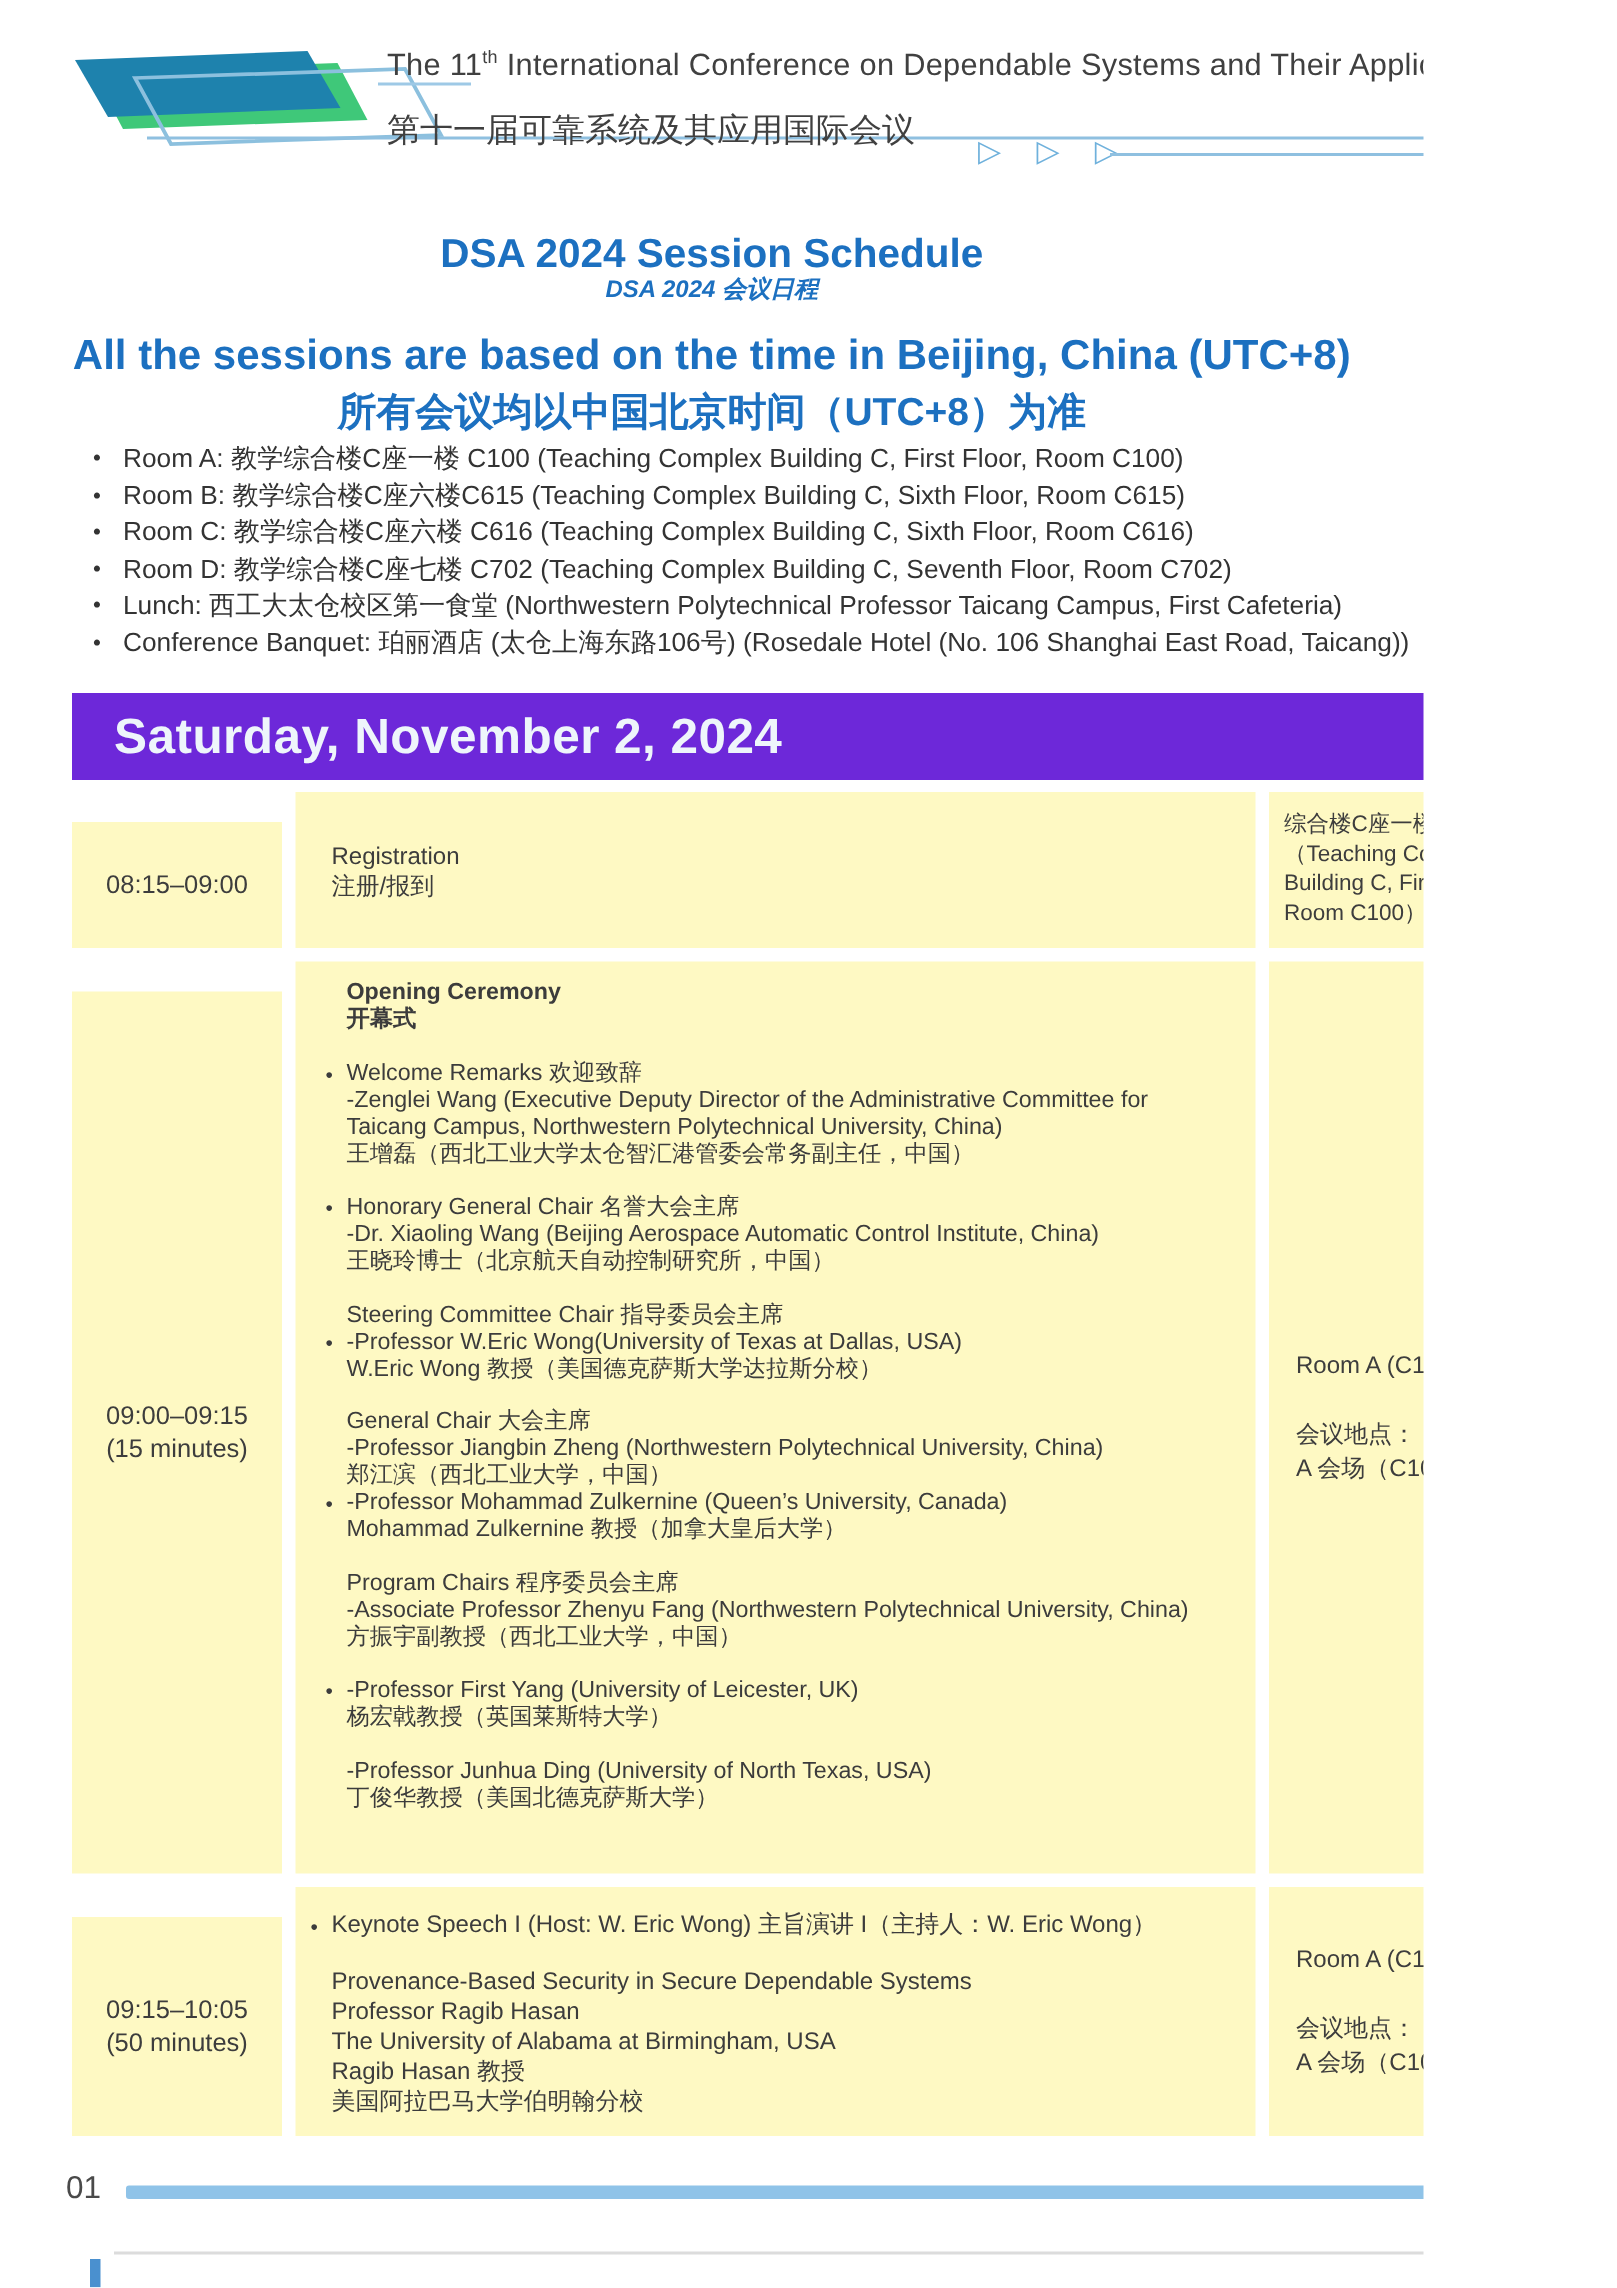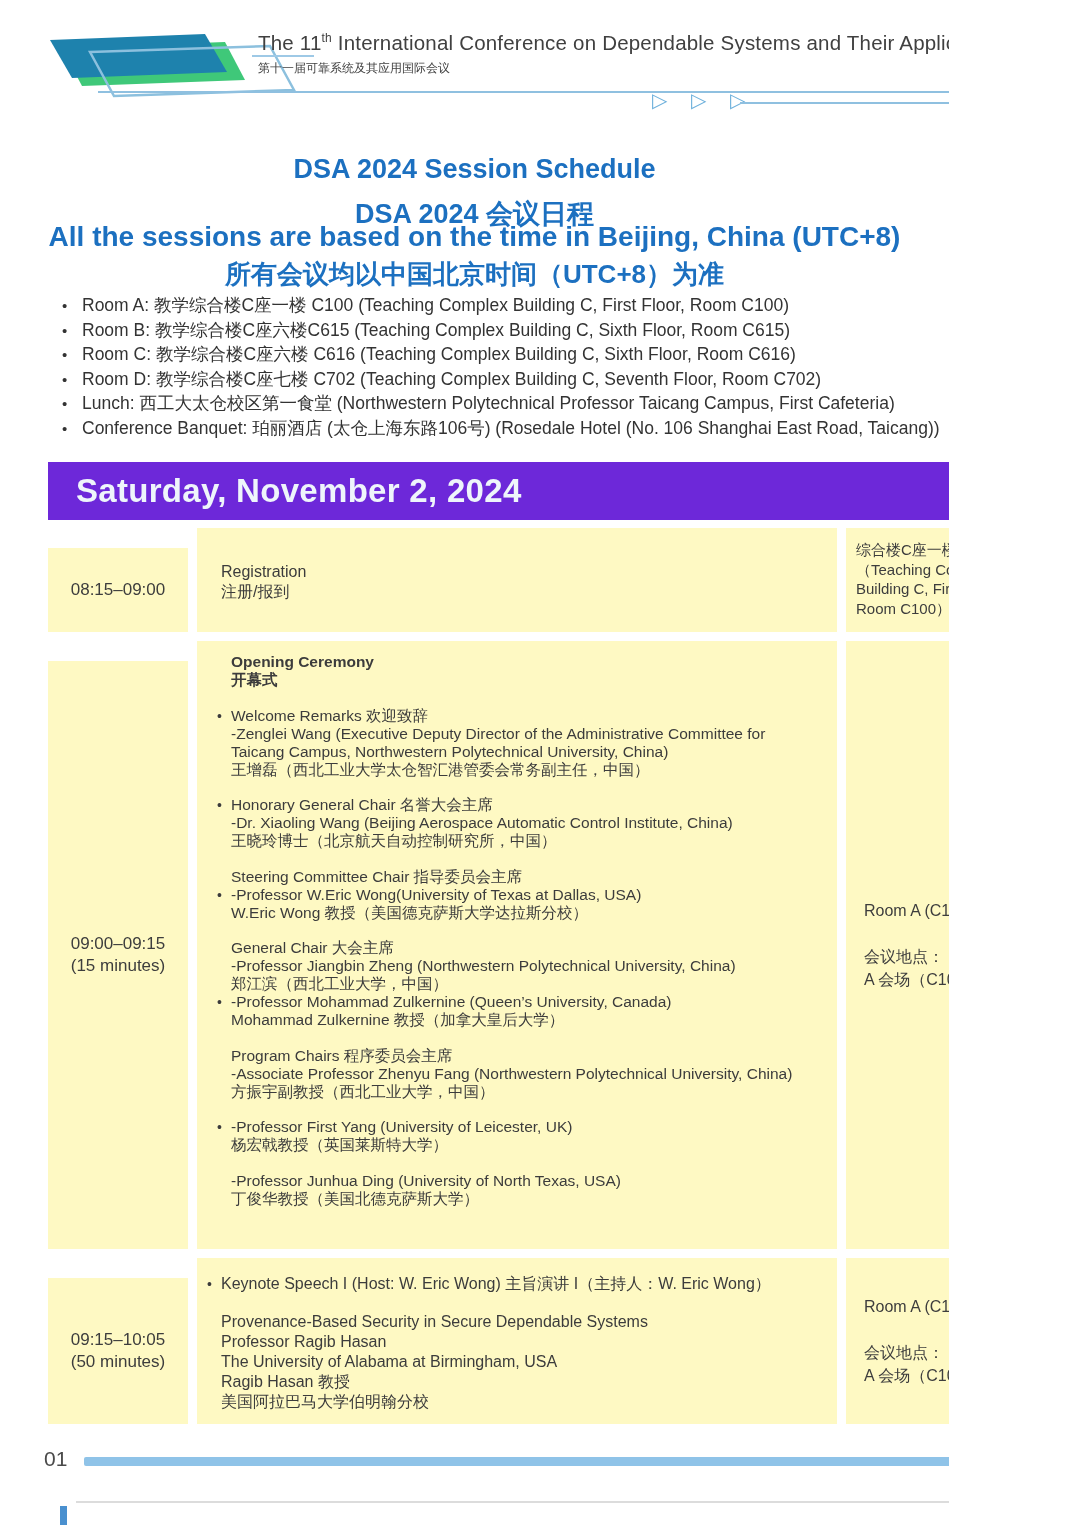--- a/index.html
+++ b/index.html
@@ -12,26 +12,26 @@
     overflow:hidden;
   }
   
   .logo{position:absolute;left:40px;top:24px;}
   .hdr-line{position:absolute;background:#8fc0e0;height:2px;}
   .hdr-line.long{left:98px;top:91px;width:912px;}
   .hdr-line.mid{left:252px;top:55px;width:62px;background:#9ec9e6;}
   .hdr-line.short{left:740px;top:102px;width:270px;}
   .hdr-en{position:absolute;left:258px;top:31px;font-size:20.5px;color:#404040;letter-spacing:.2px;white-space:nowrap;}
   .hdr-en sup{font-size:12px;}
-  .hdr-zh{position:absolute;left:258px;top:60px;font-size:12px;color:#404040;}
+  .hdr-zh{position:absolute;left:258px;top:72px;font-size:22px;color:#404040;}
   .hdr-arrows{position:absolute;left:652px;top:88px;font-size:20px;color:#6fb1dc;letter-spacing:9px;white-space:nowrap;}
   
   .t{position:absolute;left:0;right:0;text-align:center;color:#1c70c0;font-weight:bold;}
   .t1{top:154px;font-size:27px;}
-  .t2{top:196px;font-size:27px;}
+  .t2{top:183px;font-size:16px;font-style:italic;}
   .t3{top:221px;font-size:28px;}
   .t4{top:257px;font-size:26px;}
   
   .venues{position:absolute;left:60px;top:297px;}
   .venue{position:relative;padding-left:22px;font-size:17.5px;line-height:17.5px;margin-bottom:7px;color:#333;}
   .venue::before{content:"•";position:absolute;left:2px;top:0;font-size:15px;color:#333;}
   
   .banner{
     position:absolute;left:48px;top:462px;width:964px;height:58px;
     background:#6d28d9;color:#eef5fb;font-size:33px;line-height:58px;

